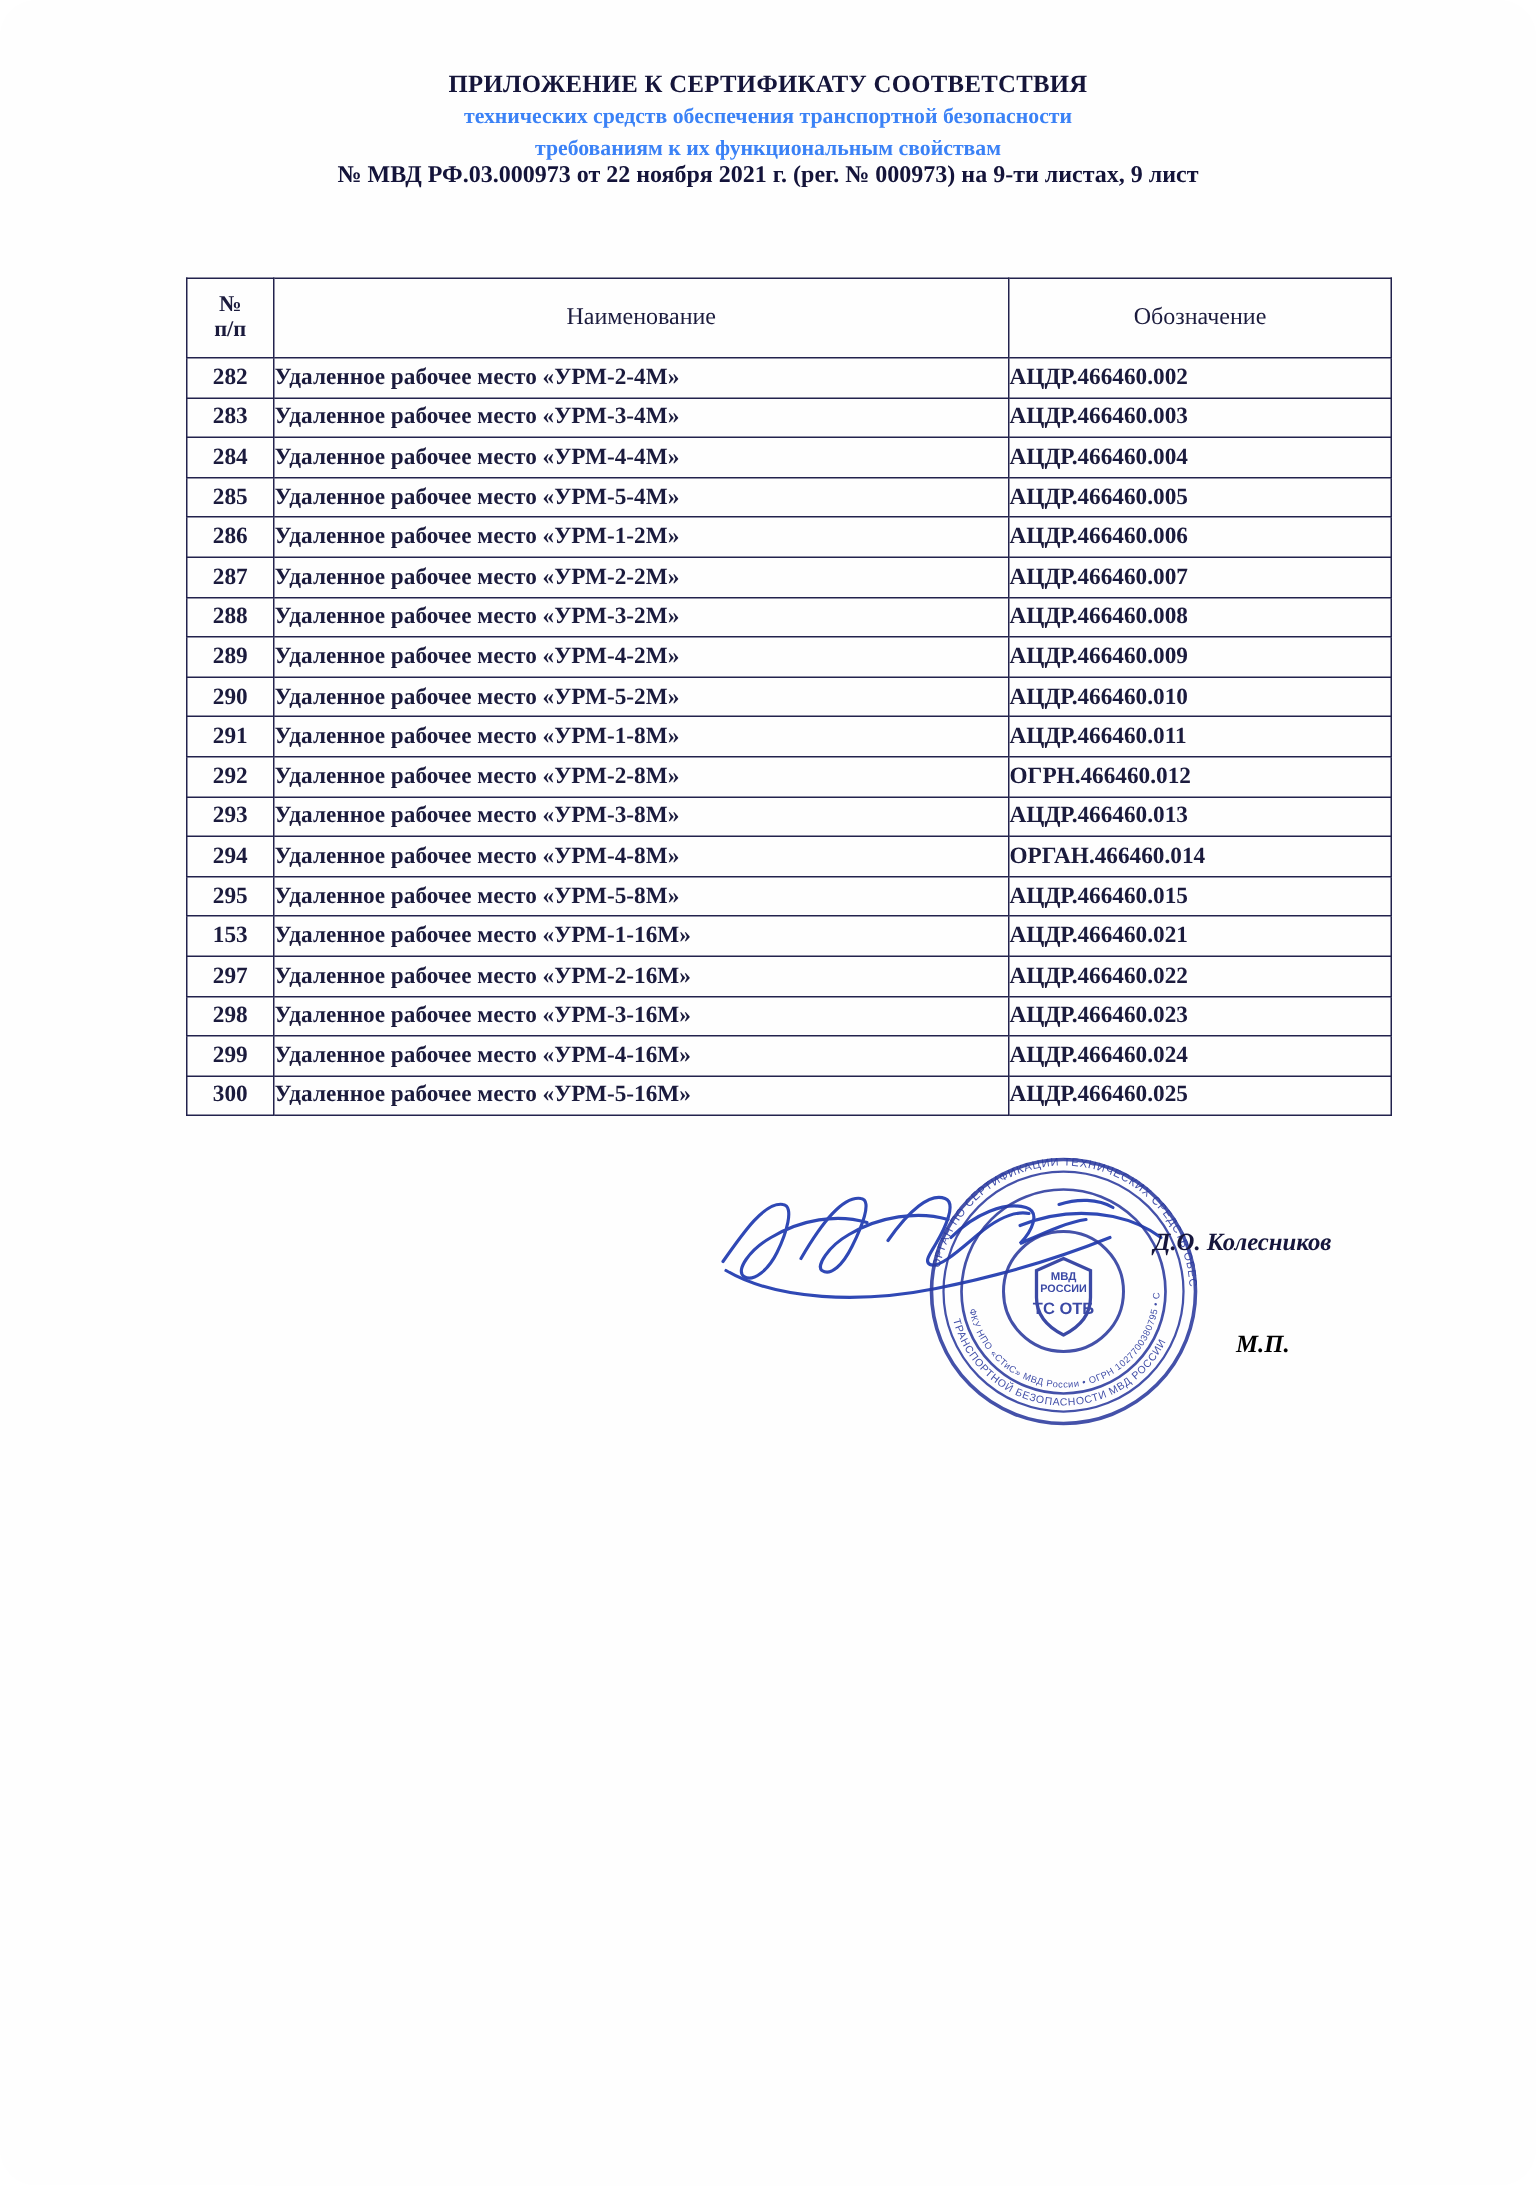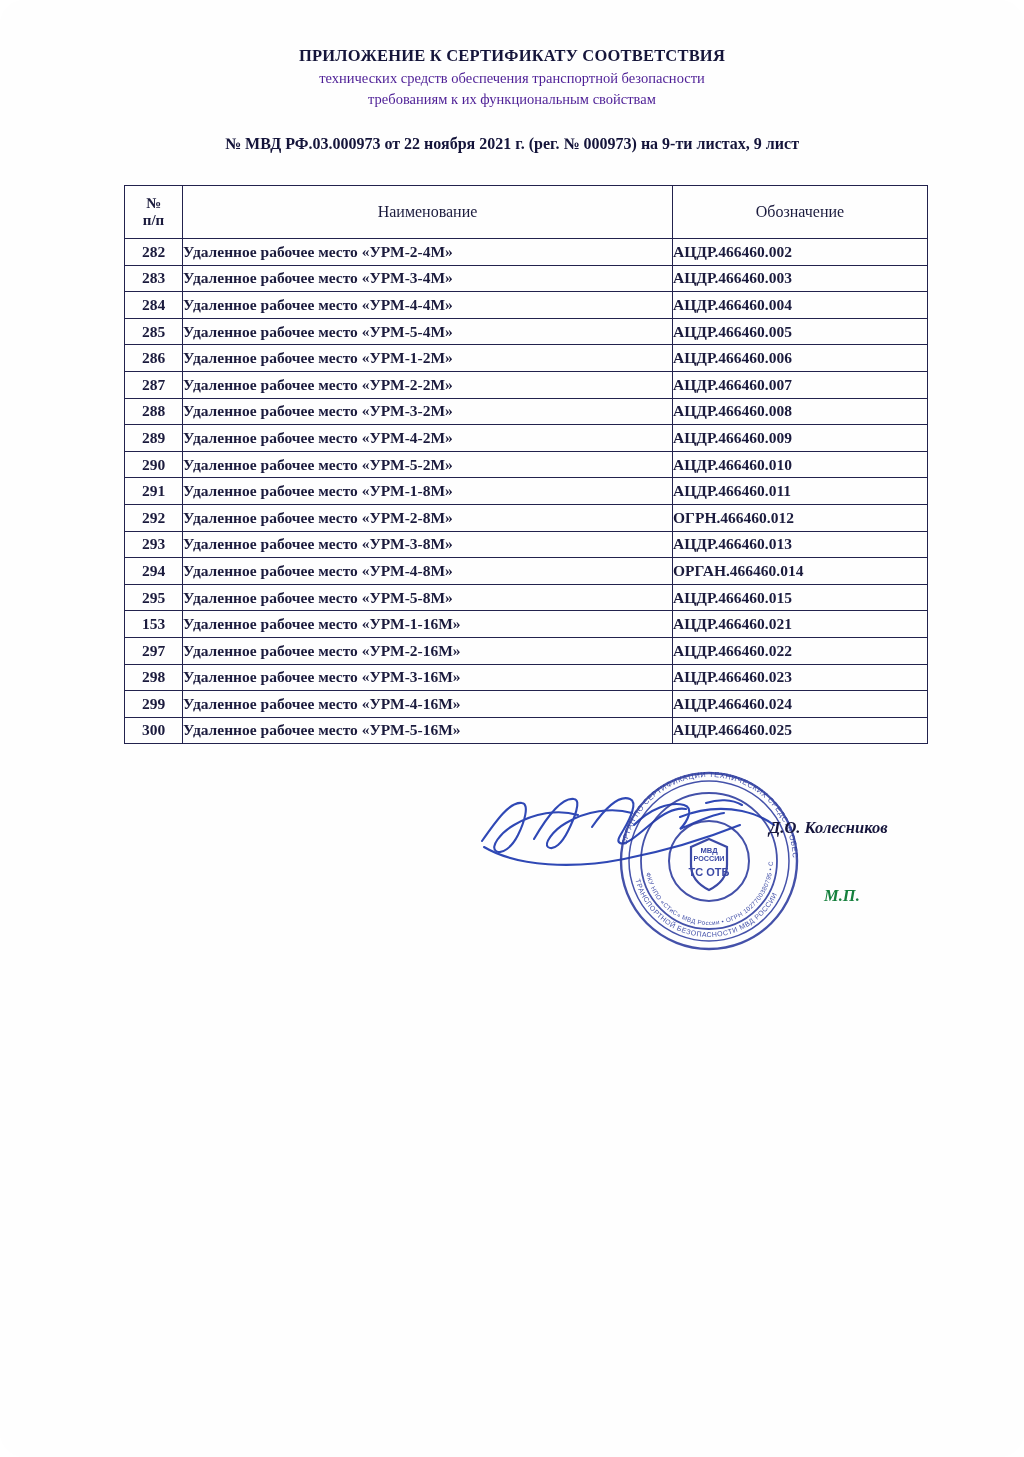--- a/index.html
+++ b/index.html
@@ -28,31 +28,30 @@
     padding-top: 46px;
   }
   .header .line1 {
     font-weight: bold;
     font-size: 16.5px;
     letter-spacing: 0.2px;
     color: #15153a;
   }
   .header .line2,
   .header .line3 {
-    font-weight: normal;
+    font-weight: bold;
     font-size: 14.5px;
     margin-top: 4px;
-    color: #4c1d95;
+    color: #3b82f6;
   }
 
   .cert-line {
     text-align: center;
     font-weight: bold;
     font-size: 16px;
-    margin-top: 27px;
     color: #14143a;
   }
 
   
   .table-wrap {
     position: absolute;
     left: 124px;
     top: 185px;
     width: 803px;
   }
@@ -130,21 +129,21 @@
     color: #16163c;
     white-space: nowrap;
   }
   .mp {
     position: absolute;
     left: 700px;
     top: 100px;
     font-style: italic;
     font-weight: bold;
     font-size: 16.5px;
-    color: #15803d;
+    color: #000000;
     text-align: right;
   }
 
   
   .signature {
     position: absolute;
     left: 350px;
     top: -5px;
     width: 330px;
     height: 90px;

